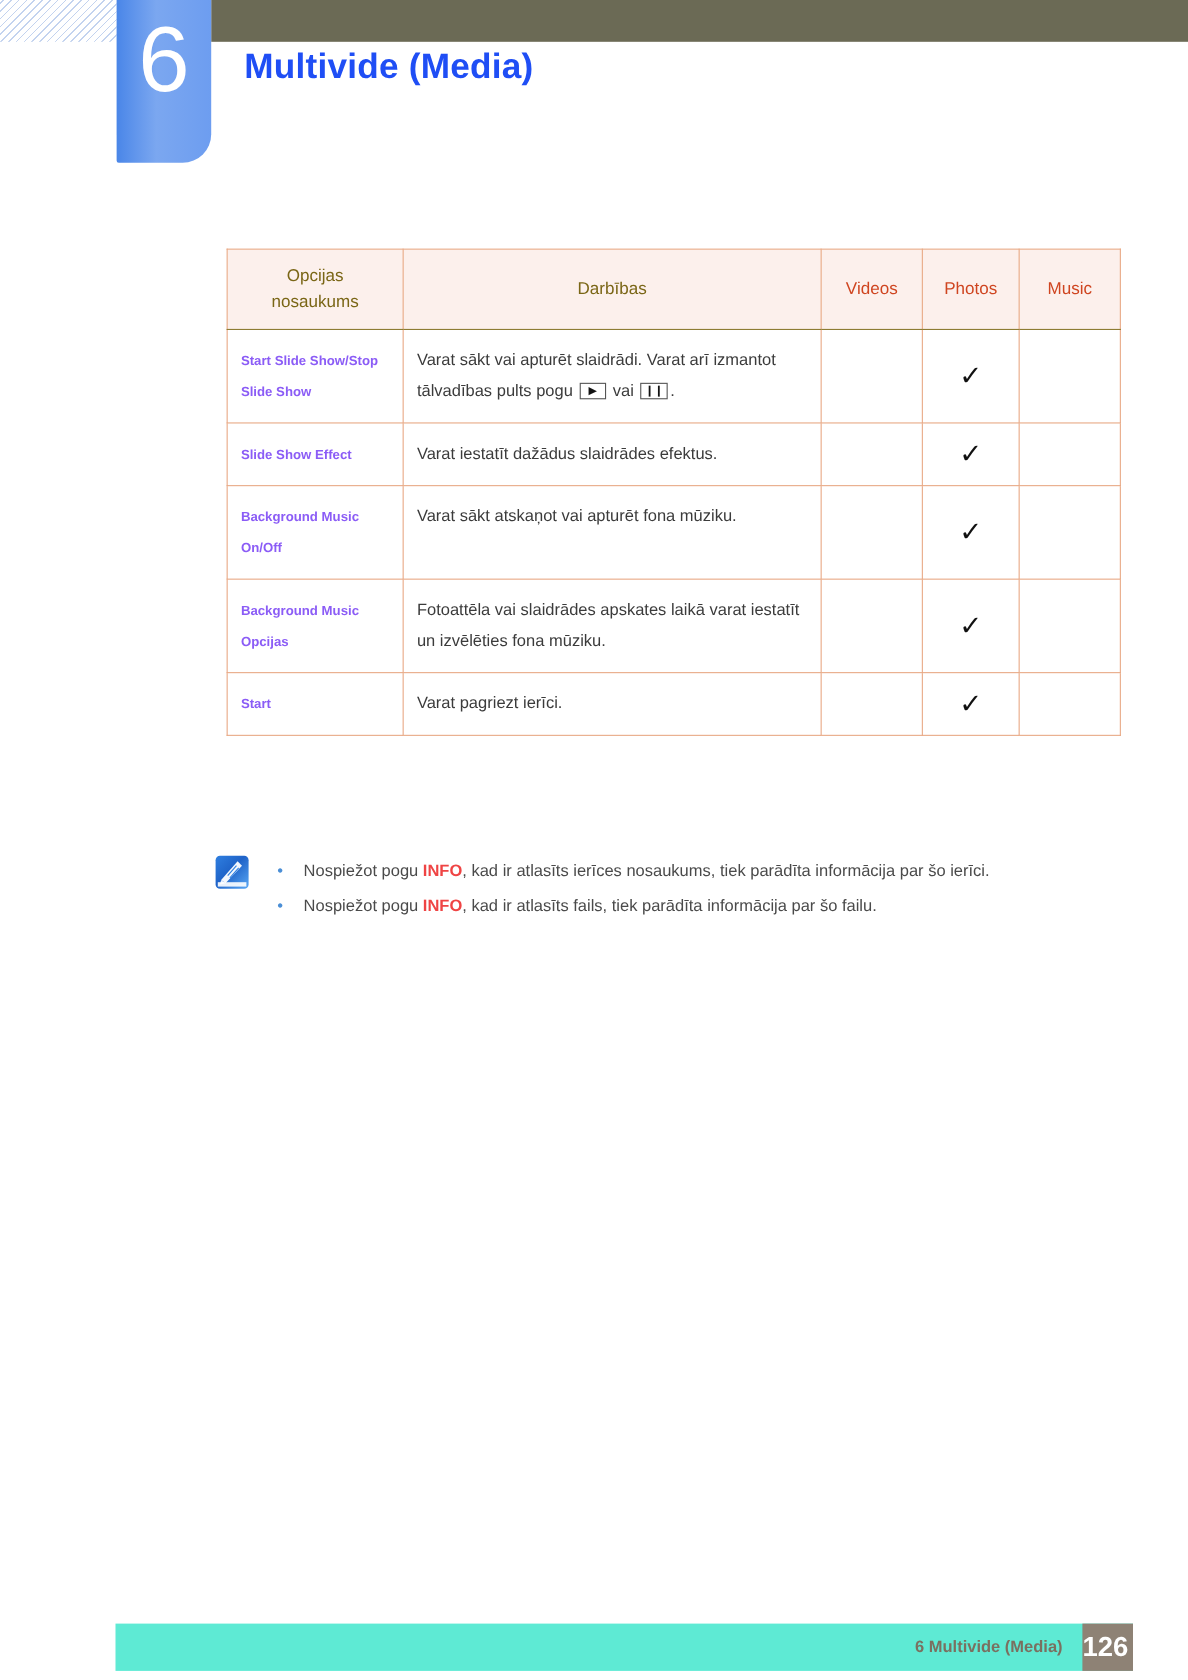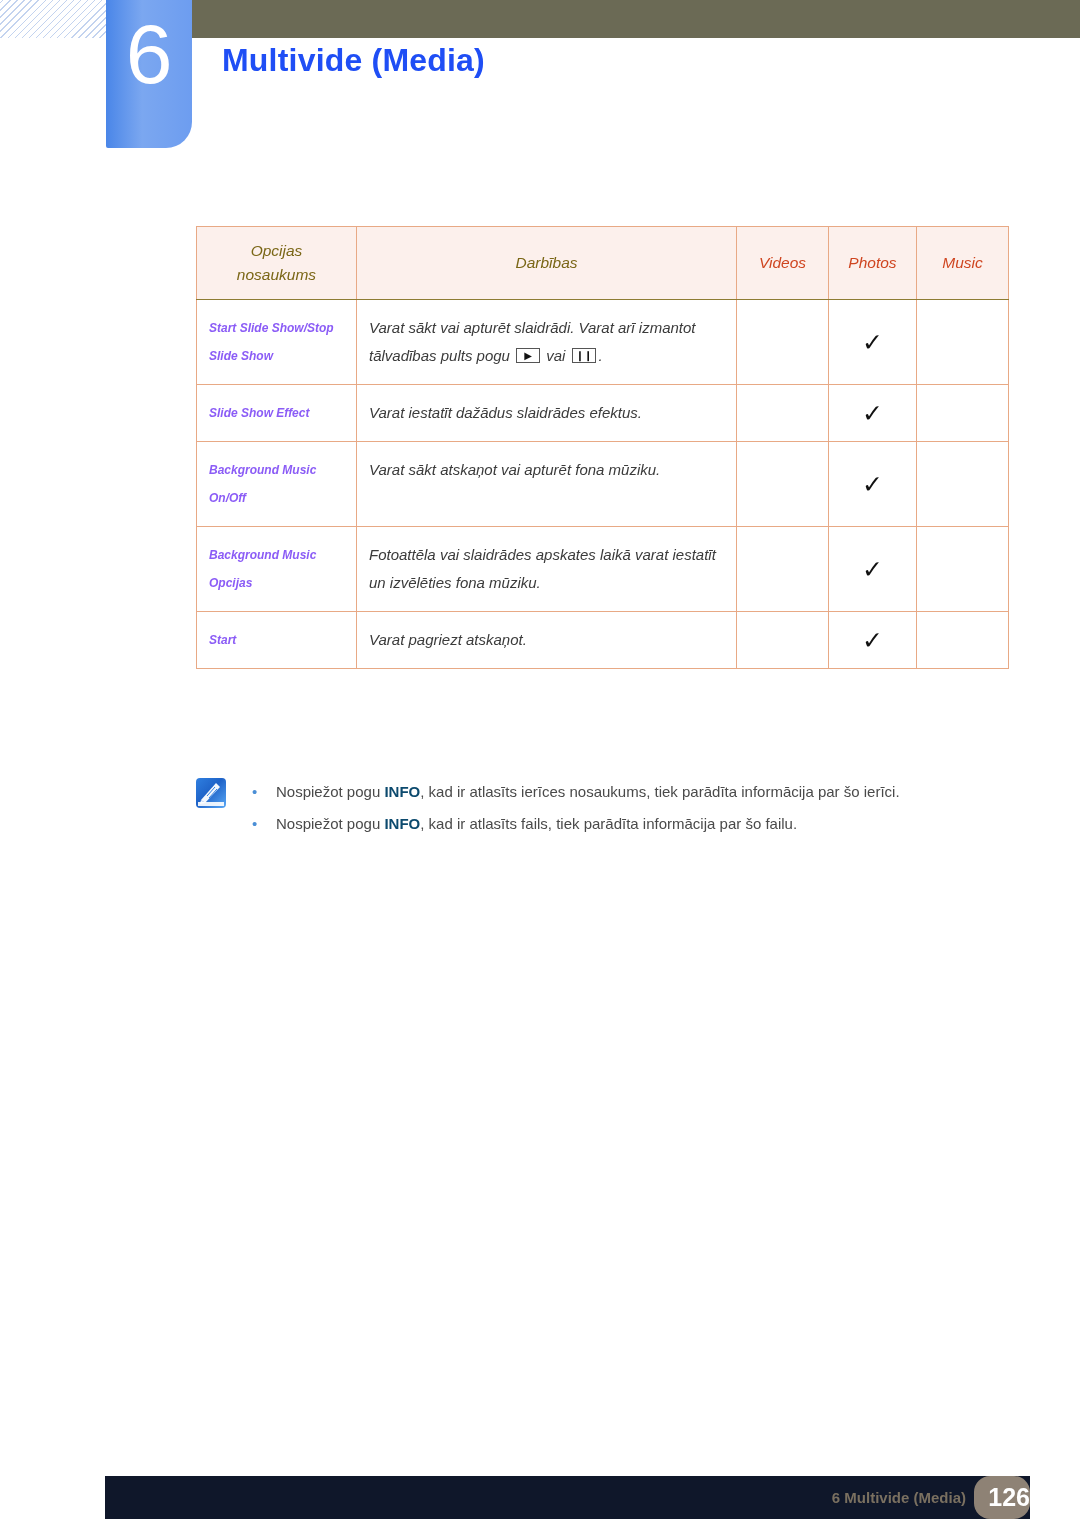--- a/index.html
+++ b/index.html
@@ -63,26 +63,25 @@
     font-size: 32px;
     font-weight: bold;
     color: #1f4ef5;
     letter-spacing: 0.2px;
     white-space: nowrap;
   }
 
   
   .spec-table {
     position: absolute;
-    left: 196px; top: 226px;
+    left: 206px; top: 226px;
     width: 812px;
     border-collapse: collapse;
     table-layout: fixed;
     border: 1.5px solid #8d7c33;
-    font-style: italic;
   }
   .spec-table col.c-opt   { width: 160px; }
   .spec-table col.c-desc  { width: 380px; }
   .spec-table col.c-vid   { width: 92px; }
   .spec-table col.c-pho   { width: 88px; }
   .spec-table col.c-mus   { width: 92px; }
 
   .spec-table th,
   .spec-table td {
     border: 1px solid #e8a985;
@@ -174,58 +173,57 @@
   }
   .note-list li .bullet {
     position: absolute;
     left: 56px;
     top: 0;
     color: #4b8fd6;
     font-size: 15px;
     line-height: 32px;
   }
   .kw-info {
-    color: #0c4a6e;
+    color: #ef4444;
     font-weight: bold;
     text-align: center;
   }
 
   
   .footer-bar {
     position: absolute;
     left: 105px;
     bottom: 8px;
     width: 925px;
     height: 43px;
-    background: #0f172a;
+    background: #5eead4;
   }
   .footer-label {
     position: absolute;
     right: 64px;
     top: 0;
     height: 43px;
     line-height: 43px;
     font-size: 15px;
     color: #7a7060;
     font-weight: bold;
     white-space: nowrap;
   }
   .footer-page {
     position: absolute;
     right: 0;
     top: 0;
-    width: 56px;
+    width: 46px;
     height: 43px;
     background: #8e8275;
     color: #ffffff;
     font-size: 25px;
     font-weight: bold;
-    text-align: right;
+    text-align: left;
     line-height: 43px;
-    border-radius: 16px;
   }
 </style>
 </head>
 <body>
 
 <div class="hatch"></div>
 
 <div class="header-bar"></div>
 
 <div class="chapter-tab">
@@ -278,21 +276,21 @@
       </tr>
       <tr>
         <td class="opt-cell">Background Music Opcijas</td>
         <td class="desc-cell">Fotoattēla vai slaidrādes apskates laikā varat iestatīt un izvēlēties fona mūziku.</td>
         <td class="empty-cell"></td>
         <td class="mark-cell"><span class="check">✓</span></td>
         <td class="empty-cell"></td>
       </tr>
       <tr>
         <td class="opt-cell">Start</td>
-        <td class="desc-cell">Varat pagriezt atskaņot.</td>
+        <td class="desc-cell">Varat pagriezt ierīci.</td>
         <td class="empty-cell"></td>
         <td class="mark-cell"><span class="check">✓</span></td>
         <td class="empty-cell"></td>
       </tr>
     </tbody>
 </table>
 
 <div class="note-block">
   <div class="note-icon">
     <svg width="30" height="30" viewBox="0 0 30 30" aria-hidden="true">

